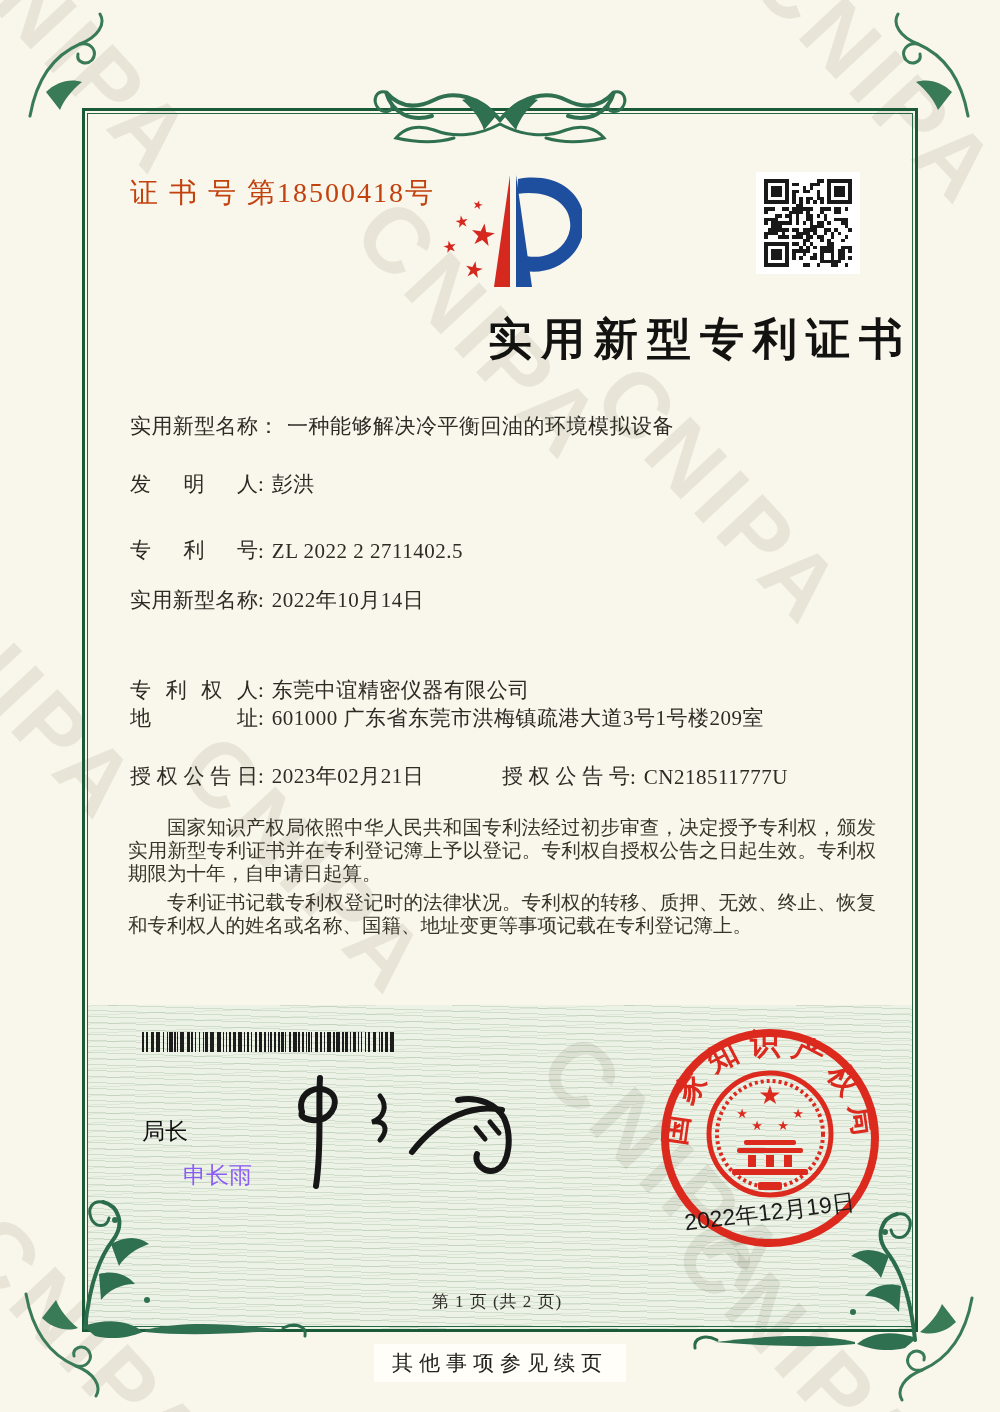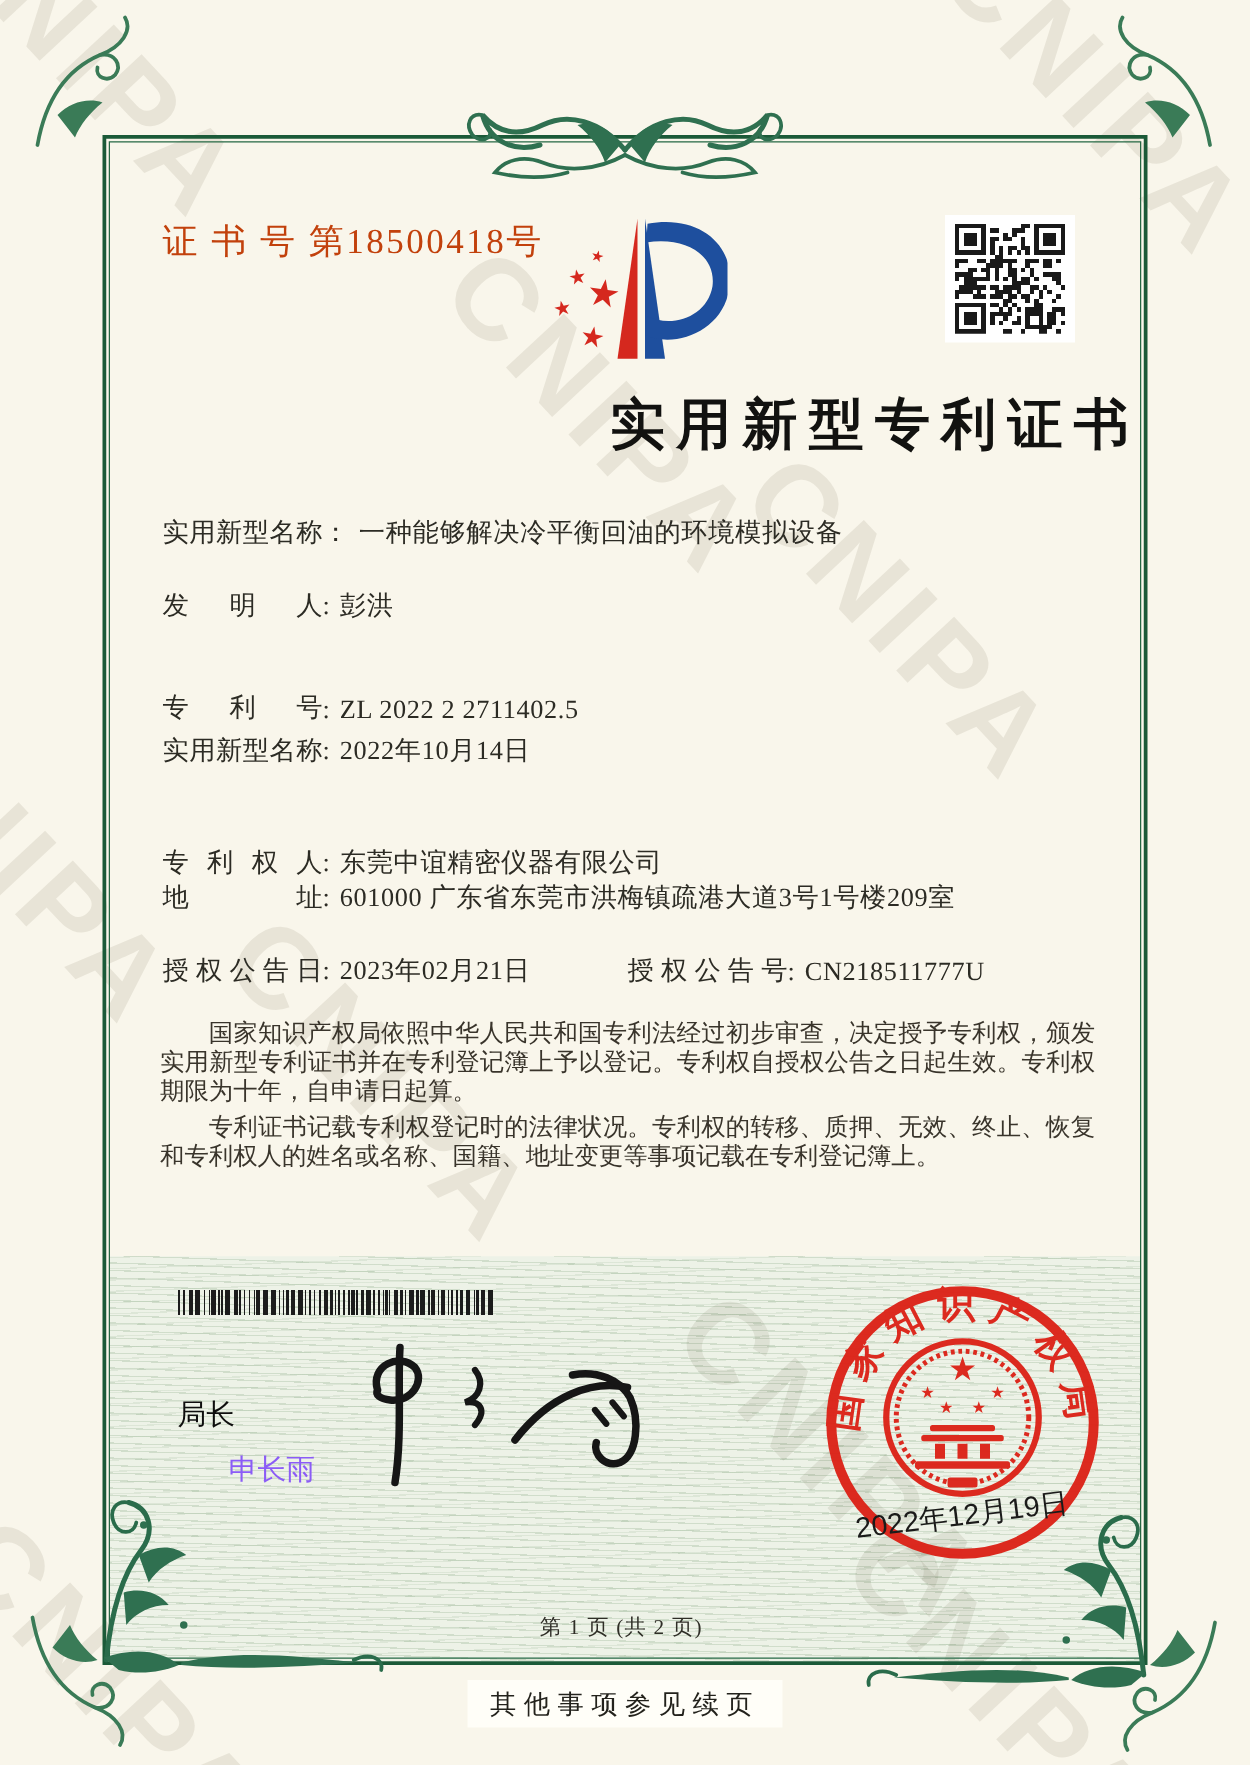--- a/index.html
+++ b/index.html
@@ -453,21 +453,21 @@
   </div>
 
   <div class="title">实用新型专利证书</div>
 
   <div class="field-row" style="top:412px">
     <span class="flabel">实用新型名称</span><span class="fcolon">：</span><span class="fvalue">一种能够解决冷平衡回油的环境模拟设备</span>
   </div>
   <div class="field-row" style="top:470px">
     <span class="flabel">发明人</span><span class="fcolon">:</span><span class="fvalue">彭洪</span>
   </div>
-  <div class="field-row" style="top:552px">
+  <div class="field-row" style="top:536px">
     <span class="flabel">专利号</span><span class="fcolon">:</span><span class="fvalue">ZL 2022 2 2711402.5</span>
   </div>
   <div class="field-row" style="top:586px">
     <span class="flabel">实用新型名称</span><span class="fcolon">:</span><span class="fvalue">2022年10月14日</span>
   </div>
   <div class="field-row" style="top:676px">
     <span class="flabel">专利权人</span><span class="fcolon">:</span><span class="fvalue">东莞中谊精密仪器有限公司</span>
   </div>
   <div class="field-row" style="top:704px">
     <span class="flabel">地址</span><span class="fcolon">:</span><span class="fvalue">601000 广东省东莞市洪梅镇疏港大道3号1号楼209室</span>

